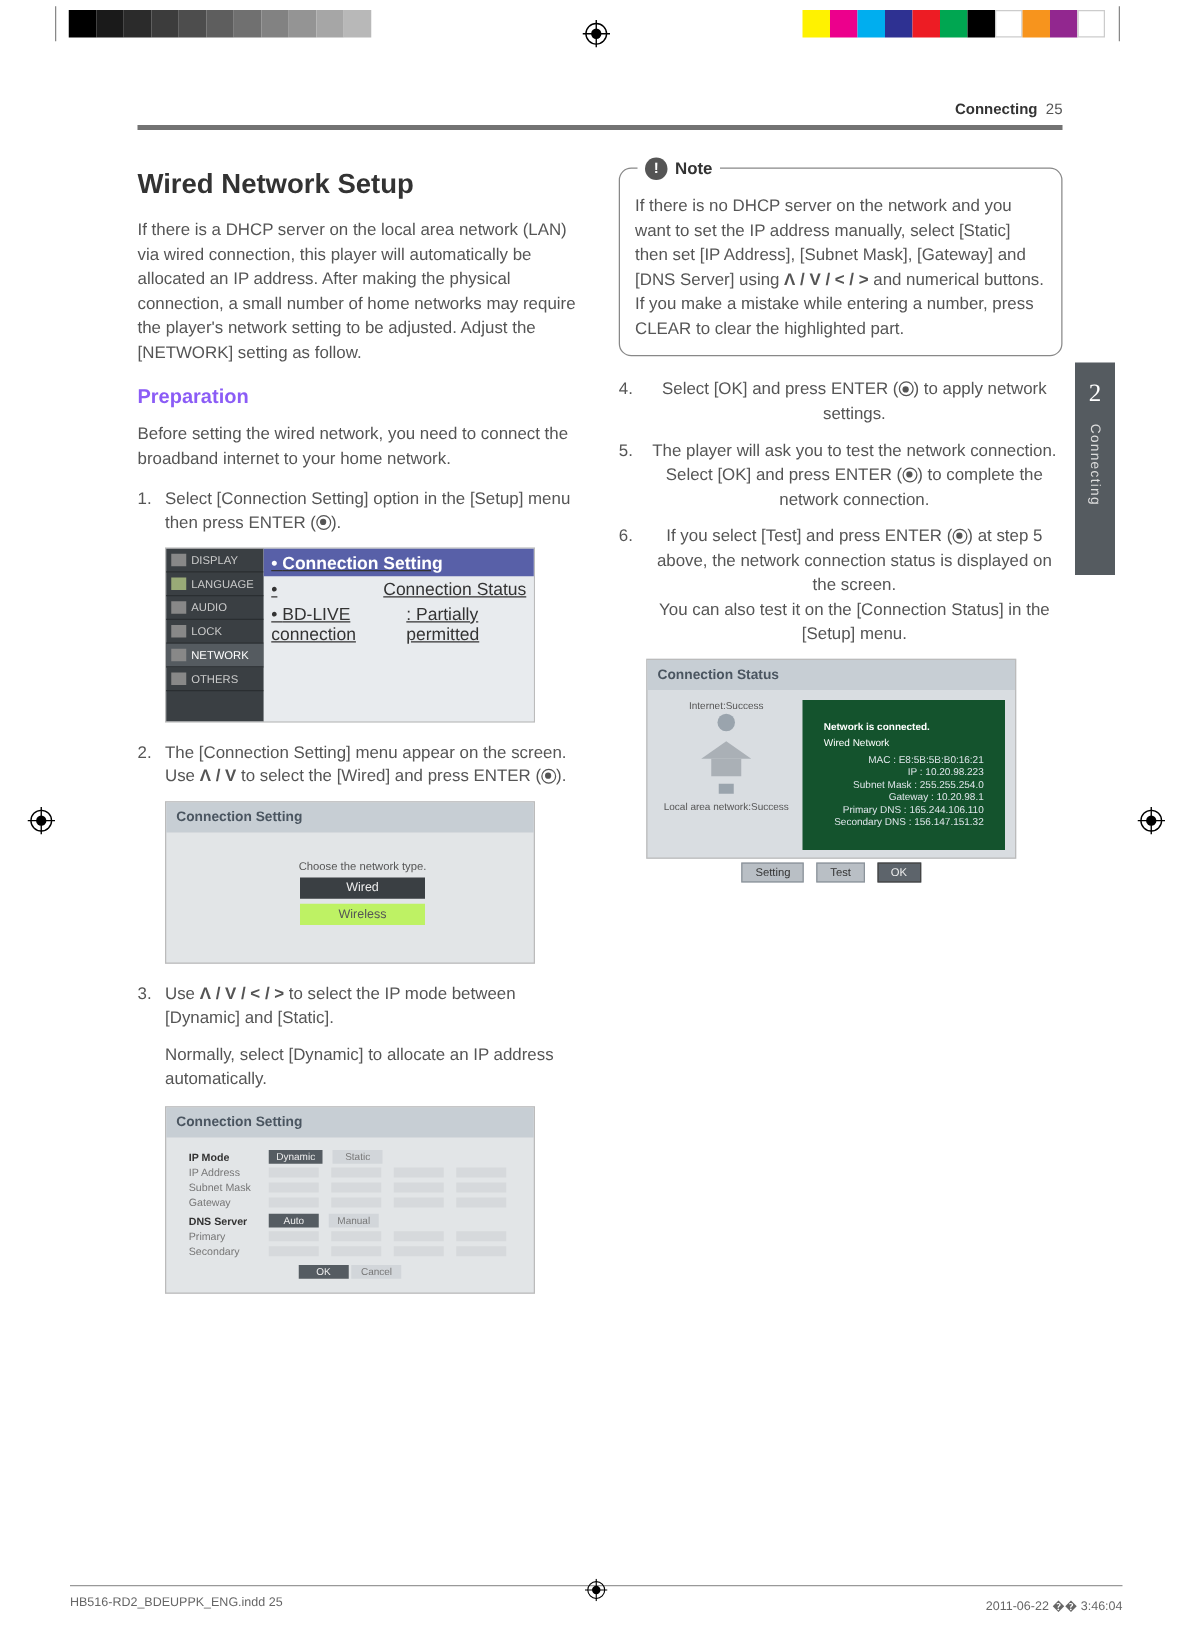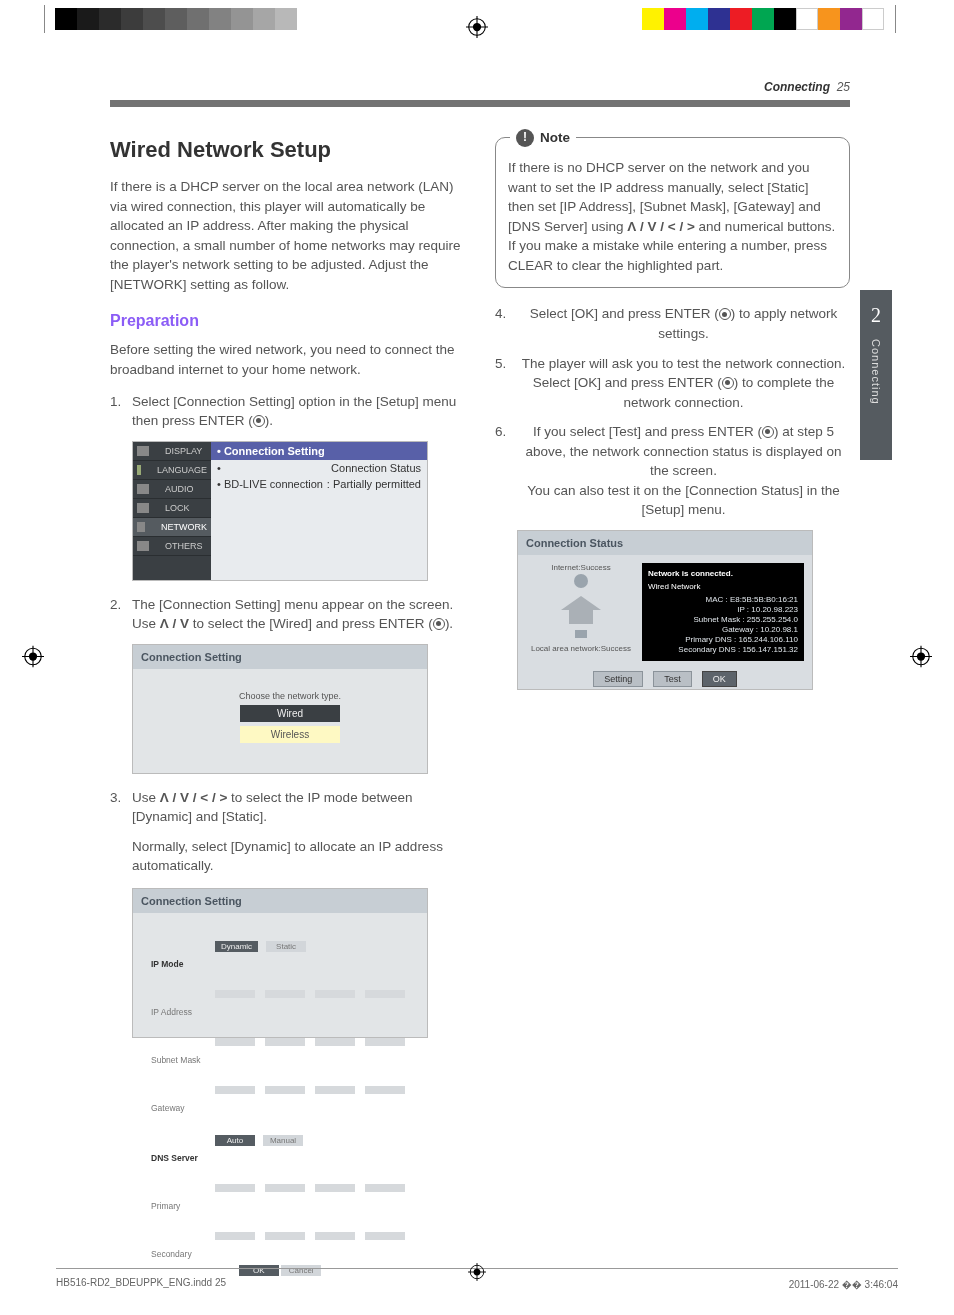--- a/index.html
+++ b/index.html
@@ -11,73 +11,73 @@
     height: 1315px;
     position: relative;
     font-size: 14px;
   }
   .swatch { width: 22px; height: 22px; }
   .reg-mark-top { position:absolute; top:16px; left:50%; transform:translateX(-50%); }
   .reg-mark-left { position:absolute; top:50%; left:22px; transform:translateY(-50%); }
   .reg-mark-right{ position:absolute; top:50%; right:22px; transform:translateY(-50%); }
   .reg-mark svg { width:22px; height:22px; }
   .page { position:absolute; top:80px; left:110px; width:740px; }
-  .running-head { border-bottom:7px solid #737373; text-align:right; font-size:12px; padding-bottom:6px; margin-bottom:30px; color:#555;font-style:italic; }
+  .running-head { border-bottom:4px solid #737373; text-align:right; font-size:12px; padding-bottom:6px; margin-bottom:30px; color:#555; }
   .running-head b { color:#333; font-weight:700; }
   .columns { display:flex; gap:30px; }
   .col { flex:1; }
   h1 { font-size:22px; color:#333; font-weight:700; margin-bottom:14px; }
   h2 { font-size:16px; color:#8b5cf6; font-weight:700; margin:18px 0 10px; }
   p { font-size:13.5px; line-height:1.45; color:#555; margin-bottom:12px; }
   ol { list-style:none; counter-reset:item; }
   ol li { counter-increment:item; font-size:13.5px; line-height:1.45; color:#555; margin-bottom:10px; padding-left:22px; position:relative; }
   ol li::before { content: counter(item) "."; position:absolute; left:0; }
   ol.start4 { counter-reset:item 3;text-align:center; }
   .indent { margin-left:22px; font-size:13.5px; color:#555; line-height:1.45; margin-bottom:12px; }
   .enter-icon { display:inline-block; width:12px; height:12px; border:1.2px solid #555; border-radius:50%; position:relative; vertical-align:-2px; }
   .enter-icon::after { content:""; position:absolute; width:5px; height:5px; background:#555; border-radius:50%; top:2.2px; left:2.2px; }
   .arrows { font-weight:bold; }
 
   
   .shot { border:1px solid #bbb; background:#e2e5e7; margin:8px 0 14px 22px; font-family:Arial,sans-serif; }
   .shot1 { width:296px; height:140px; display:flex; }
   .shot1 .menu { width:78px; background:#3a3f43; color:#ccc; font-size:9px; }
-  .shot1 .menu .row { display:flex; align-items:center; height:19px; padding:0 4px; border-bottom:1px solid #2a2e31; gap:16px;}
+  .shot1 .menu .row { display:flex; align-items:center; height:19px; padding:0 4px; border-bottom:1px solid #2a2e31; gap:4px;}
   .shot1 .menu .row.sel { background:#555b60; color:#fff; }
   .shot1 .menu .micon { width:12px; height:10px; background:#888; display:inline-block; }
-  .shot1 .body { flex:1; background:#e8ebee; font-size:11px; color:#333; }
+  .shot1 .body { flex:1; background:#e8ebee; font-size:14px; color:#333;text-decoration:underline; }
   .shot1 .body .top { background:#5860a8; color:#fff; padding:3px 6px; font-weight:bold; }
   .shot1 .body .line { padding:2px 6px; display:flex; justify-content:space-between; }
 
   .shot2 { width:296px; height:130px; padding:0; }
   .shot2 .titlebar { background:#c7ced4; color:#4a5560; font-weight:bold; font-size:11px; padding:6px 8px; }
   .shot2 .center { text-align:center; padding-top:22px; font-size:9px; color:#555;padding-left:20px;}
-  .shot2 .opt { width:100px; margin:4px auto; padding:3px 0; font-size:10px; color:#555; background:#fef9c3;}
+  .shot2 .opt { width:100px; margin:4px auto; padding:3px 0; font-size:10px; color:#555; background:#bef264;}
   .shot2 .opt.sel { background:#3a3f43; color:#eee; }
 
   .shot3 { width:296px; height:150px; }
   .shot3 .titlebar { background:#c7ced4; color:#4a5560; font-weight:bold; font-size:11px; padding:6px 8px; }
   .shot3 .body { padding:8px 18px 4px; font-size:8.5px; color:#777; }
   .shot3 .row { display:flex; align-items:center; margin:2px 0; gap:8px;}
-  .shot3 .lab { width:56px;margin-top:36px; }
+  .shot3 .lab { width:56px; }
   .shot3 .pill { display:inline-block; min-width:40px; text-align:center; padding:1px 6px; background:#d2d6da; font-size:8px;}
   .shot3 .pill.sel { background:#555c62; color:#eee; }
   .shot3 .field { width:40px; height:8px; background:#d6d9dc; margin-right:2px;}
   .shot3 .btns { text-align:center; margin-top:6px;}
 
   .note-box { border:1px solid #888; border-radius:10px; padding:20px 12px 12px; position:relative; margin-bottom:16px; font-size:13.5px; line-height:1.45; color:#555; }
   .note-box .note-tab { position:absolute; top:-10px; left:14px; background:#fff; padding:0 6px; display:flex; align-items:center; gap:6px;}
   .note-tab .bang { width:18px; height:18px; border-radius:50%; background:#555; color:#fff; font-weight:bold; display:flex; align-items:center; justify-content:center; font-size:12px;}
   .note-tab .txt { font-weight:bold; color:#333;}
 
   .shot4 { width:296px; height:160px; margin-left:22px; border:1px solid #bbb; background:#d9dde1; }
   .shot4 .titlebar { background:#c7ced4; color:#4a5560; font-weight:bold; font-size:11px; padding:6px 8px; }
   .shot4 .body { display:flex; padding:8px; gap:6px; }
   .shot4 .leftpane { width:110px; text-align:center; font-size:8px; color:#555;}
-  .shot4 .rightpane { flex:1; background:#000000; color:#dfe5ea; font-size:8px; padding:6px; }
+  .shot4 .rightpane { flex:1; background:#14532d; color:#dfe5ea; font-size:8px; padding:17px; }
   .shot4 .rightpane .l { margin:1px 0; text-align:right; }
   .shot4 .rightpane .hl { color:#fff; font-weight:bold; margin-bottom:4px; text-align:left;}
   .shot4 .btns { text-align:center; }
   .shot4 .btns .pill { display:inline-block; padding:2px 10px; font-size:9px; background:#b9bfc5; color:#333; margin:0 3px; border:1px solid #8b939a;}
   .shot4 .btns .pill.sel { background:#5d646b; color:#eee; border-color:#444;}
 
   .side-tab { position:absolute; right:62px; top:290px; width:32px; height:170px; background:#555b60; color:#fff; display:flex; flex-direction:column; align-items:center; padding-top:14px; }
   .side-tab .num { font-size:20px; font-family:Georgia,serif; margin-bottom:12px;}
   .side-tab .txt { writing-mode:vertical-rl; font-size:11px; letter-spacing:1px; color:#ddd;}
 

